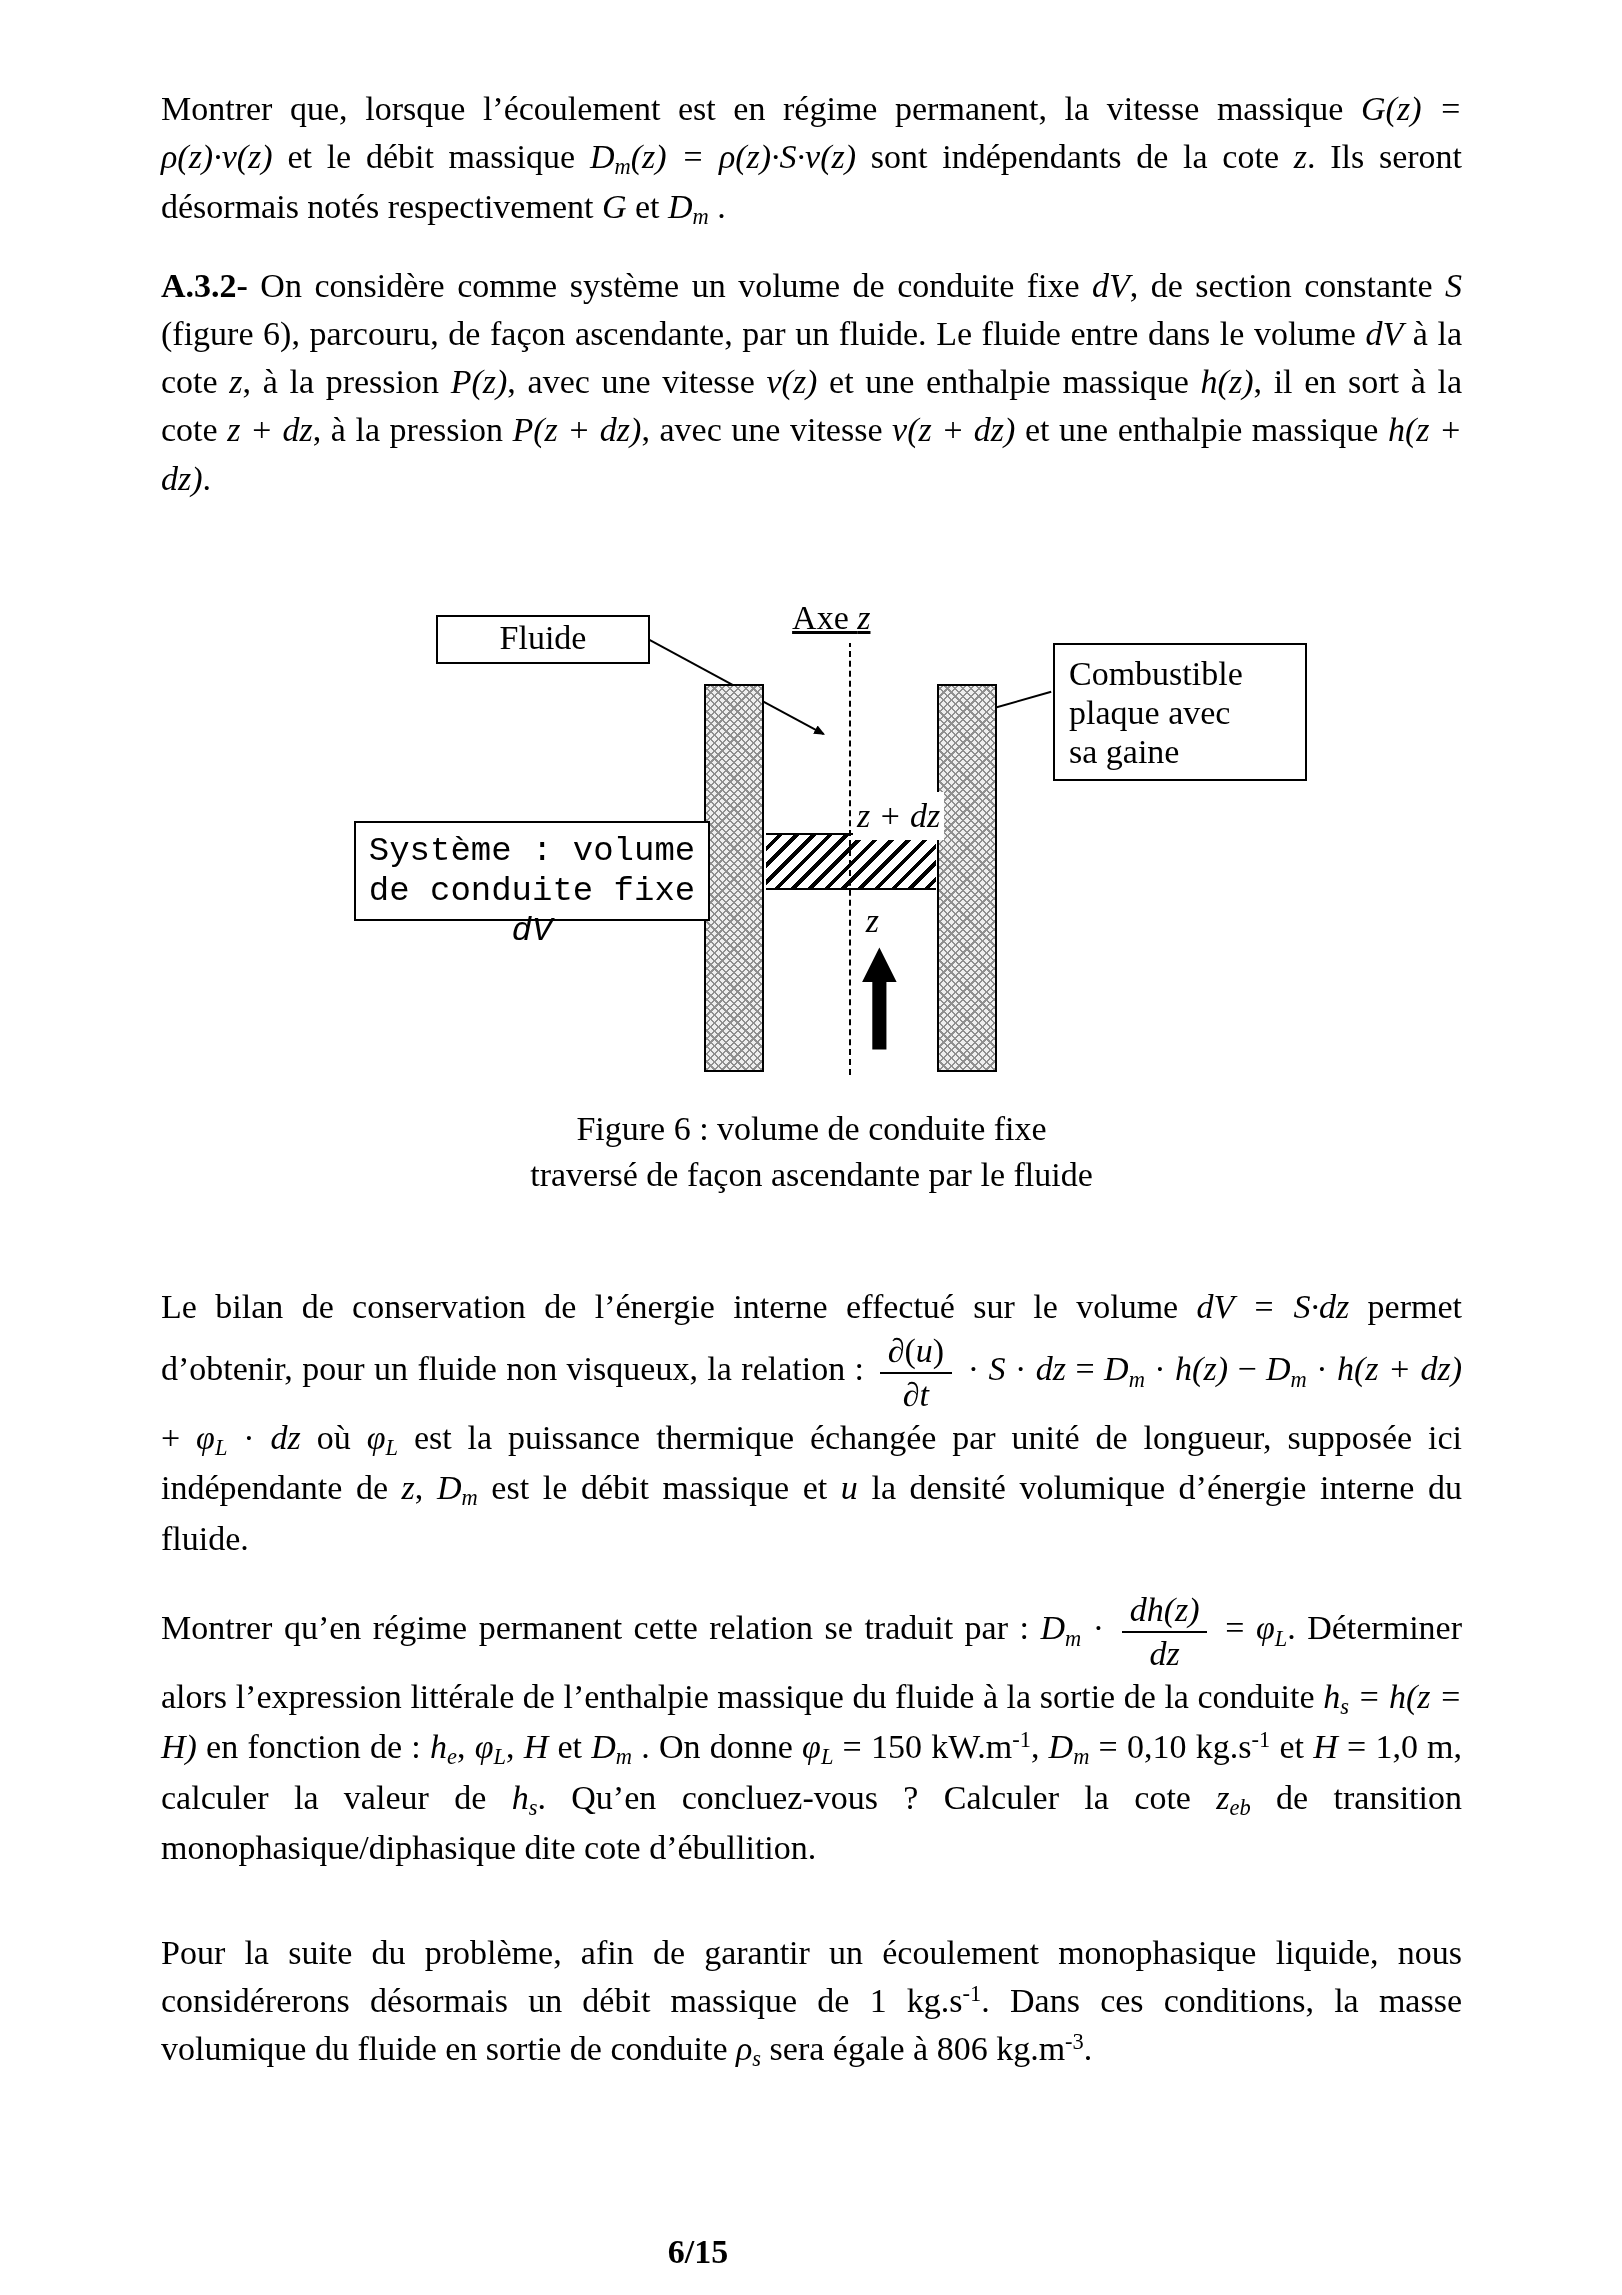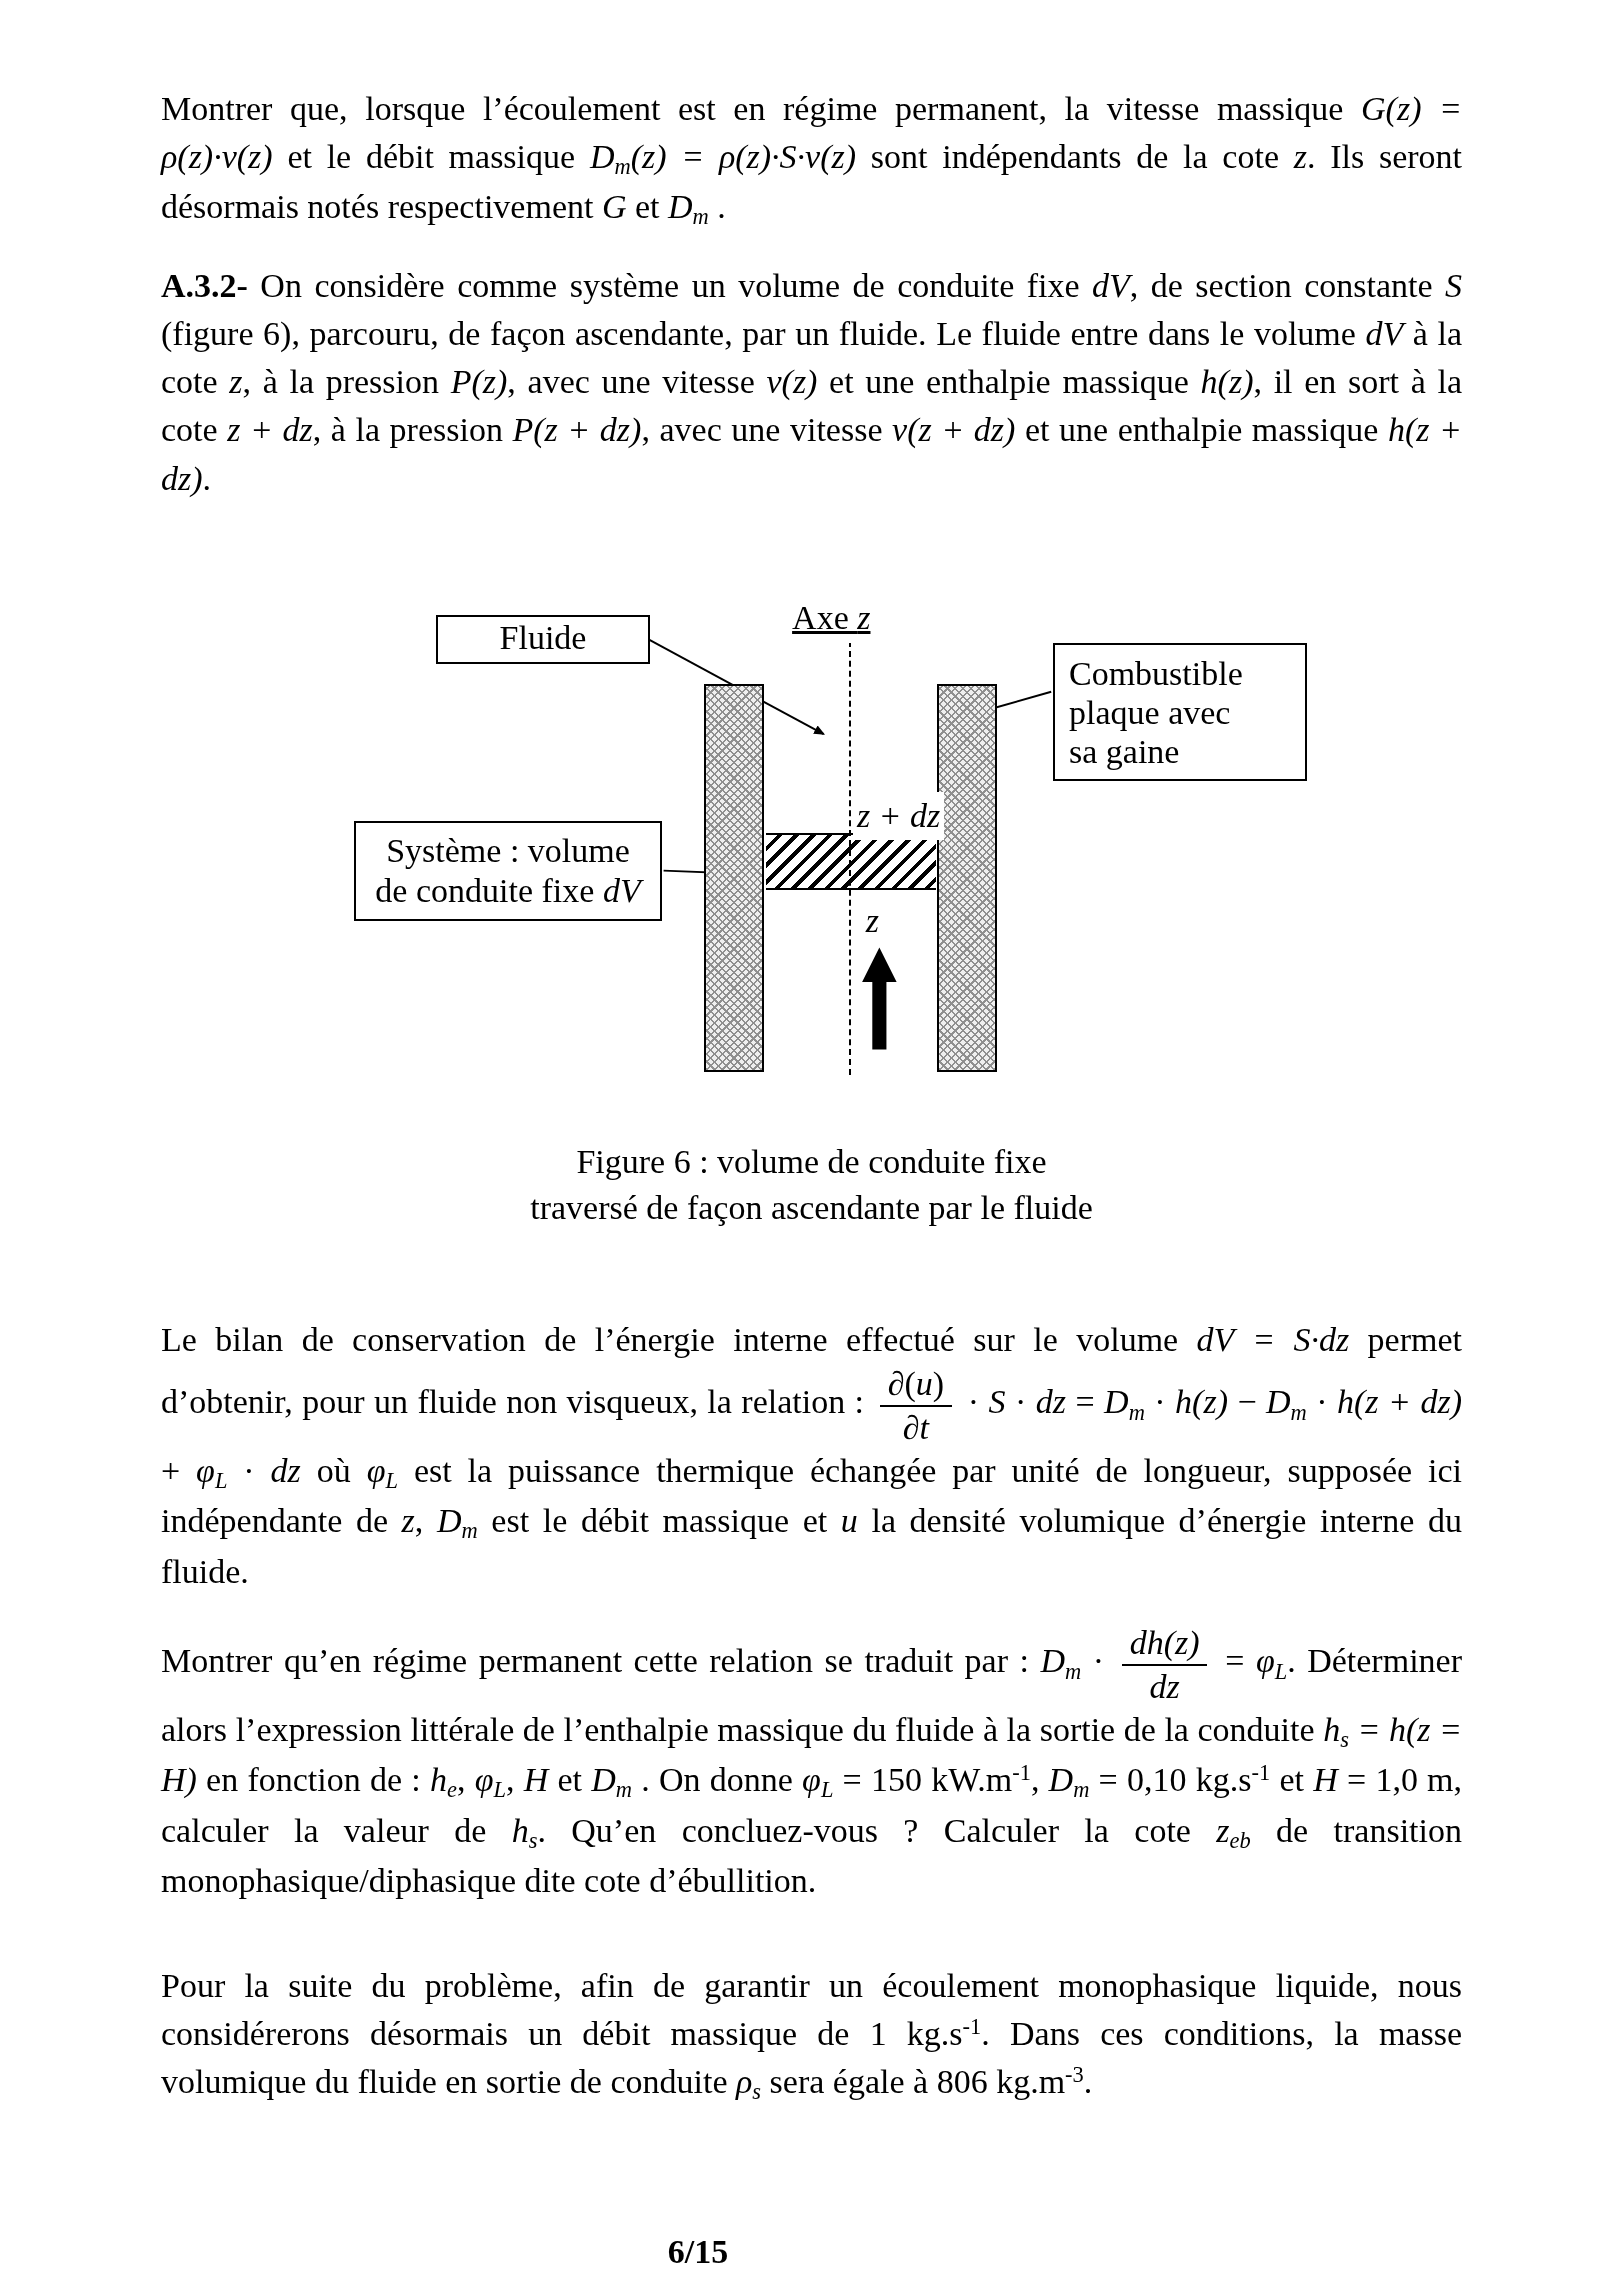--- a/index.html
+++ b/index.html
@@ -29,34 +29,34 @@
   .fden{padding-top:1.6px;}
 
   
   .diagram{position:relative;width:1301px;height:510px;}
   .overlay{position:absolute;left:0;top:0;}
   .axis-line{position:absolute;left:688px;top:35px;height:444px;width:0;border-left:2.4px dashed #000;}
   .axe-label{position:absolute;left:628px;top:-1.6px;background:#fff;padding:0 3.1px;text-decoration:underline;}
   .box{position:absolute;border:2.4px solid #000;background:#fff;box-sizing:border-box;}
   .fluide-box{left:275px;top:19px;width:214px;height:49px;display:flex;align-items:flex-end;justify-content:center;}
   .comb-box{left:892px;top:47px;width:254px;height:138px;padding:9.4px 0 0 14px;line-height:39px;}
-  .sys-box{left:193px;top:225px;width:308px;height:100px;text-align:center;padding-top:7.9px;line-height:40px;}
+  .sys-box{left:193px;top:225px;width:356px;height:100px;text-align:center;padding-top:7.9px;line-height:40px;font-family:Liberation Mono, monospace;}
   .wall{position:absolute;top:88px;width:60px;height:388px;border:2.4px solid #000;box-sizing:border-box;
     background-color:#efefef;
     background-image:
       repeating-linear-gradient(45deg,#8f8f8f 0 1.6px,transparent 1.6px 5.5px),
       repeating-linear-gradient(-45deg,#8f8f8f 0 1.6px,transparent 1.6px 5.5px);}
   .wall-left{left:543px;}
   .wall-right{left:776px;}
   .band{position:absolute;left:605px;top:237px;width:170px;height:57px;box-sizing:border-box;
     border-top:2.4px solid #000;border-bottom:2.4px solid #000;
     background-image:repeating-linear-gradient(135deg,transparent 0 7.9px,#000 7.9px 11.8px);}
   .zdz{position:absolute;left:692px;top:196px;font-style:italic;background:#fff;padding:0 3.9px;}
   .zl{position:absolute;left:700px;top:301px;font-style:italic;background:#fff;padding:0 4.7px;}
-  .caption{text-align:center;margin-top:33px;line-height:1.35;}
+  .caption{text-align:center;line-height:1.35;}
   .footer{position:absolute;top:2228px;left:0;width:1396px;text-align:center;font-weight:bold;}
 </style>
 </head>
 <body>
 
 <div class="page">
 
   <p class="para p1">Montrer que, lorsque l’écoulement est en régime permanent, la vitesse massique <span class="r-i">G(z) = ρ(z)·v(z)</span> et le débit massique <span class="r-i">D</span><span class="r-sub">m</span><span class="r-i">(z) = ρ(z)·S·v(z)</span>  sont indépendants de la cote <span class="r-i">z</span>. Ils seront désormais notés respectivement <span class="r-i">G</span>  et  <span class="r-i">D</span><span class="r-sub">m</span> .</p>
 
   <p class="para"><span class="r-b">A.3.2-</span> On considère comme système un volume de conduite fixe <span class="r-i">dV</span>, de section constante <span class="r-i">S</span> (figure 6), parcouru, de façon ascendante, par un fluide. Le fluide entre dans le volume <span class="r-i">dV</span> à la cote <span class="r-i">z</span>, à la pression <span class="r-i">P(z)</span>, avec une vitesse <span class="r-i">v(z)</span> et une enthalpie massique <span class="r-i">h(z)</span>, il en sort à la cote <span class="r-i">z + dz</span>, à la pression <span class="r-i">P(z + dz)</span>, avec une vitesse <span class="r-i">v(z + dz)</span> et une enthalpie massique <span class="r-i">h(z + dz)</span>.</p>

